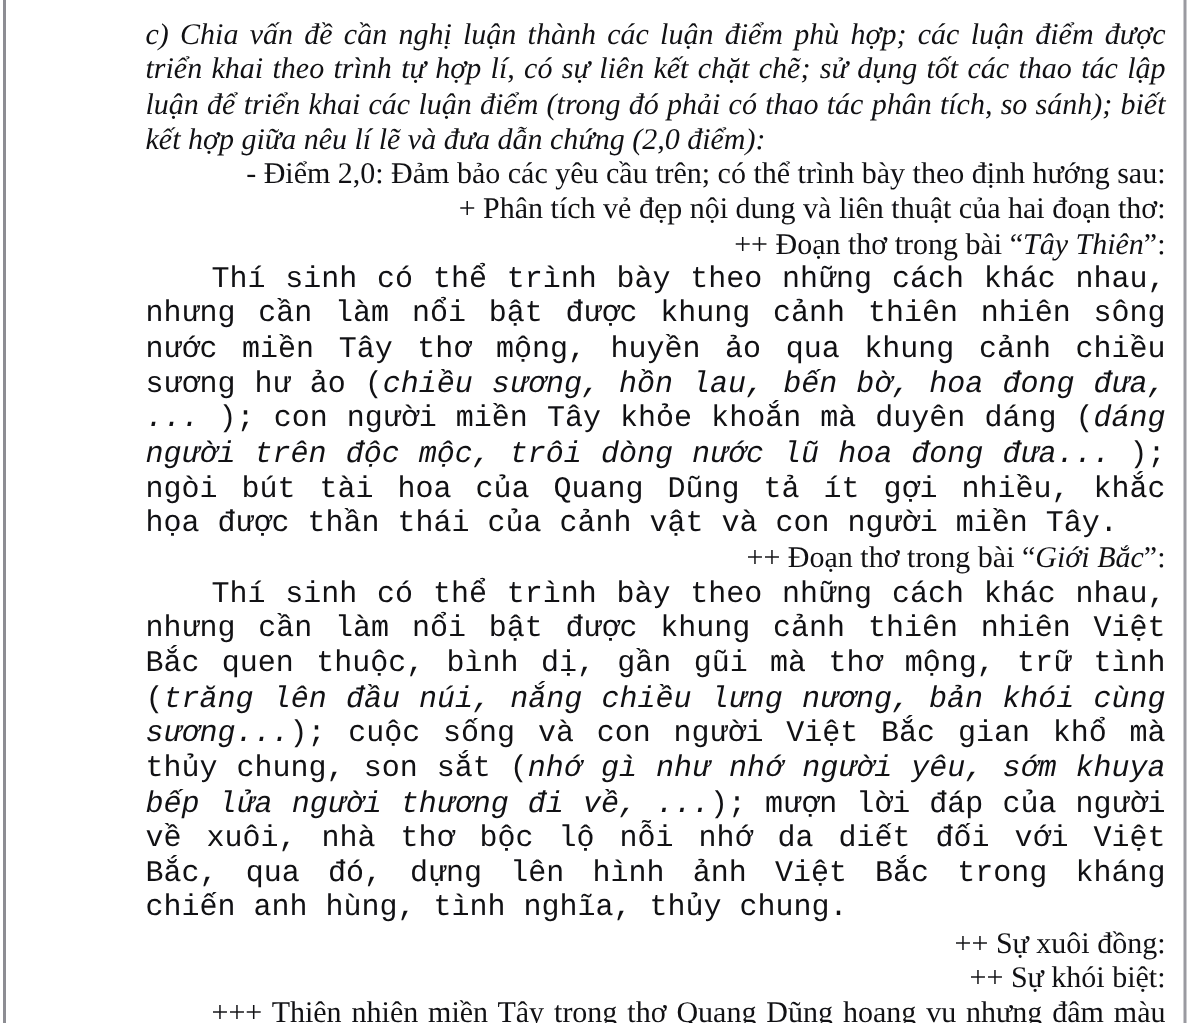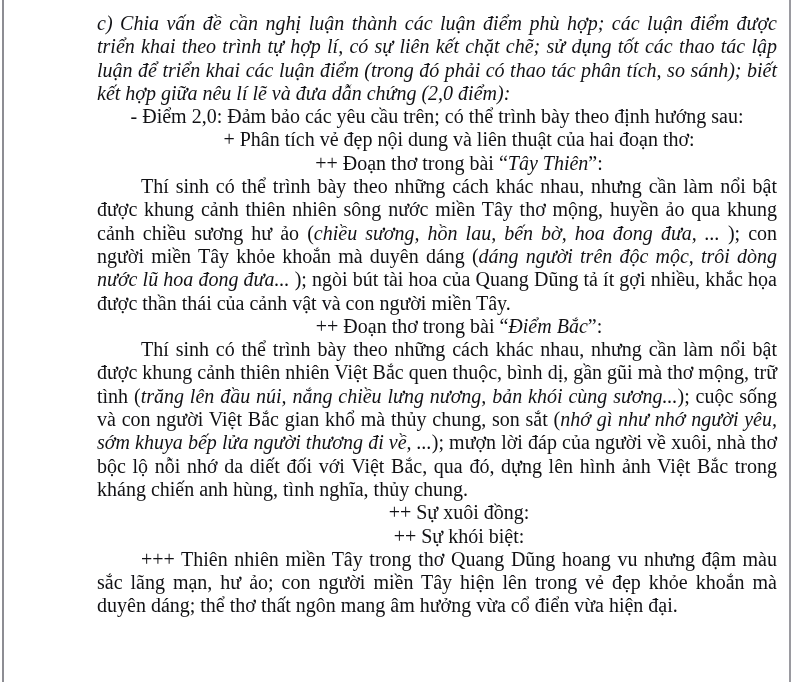--- a/index.html
+++ b/index.html
@@ -40,46 +40,46 @@
     margin: 0;
     padding: 0;
     font-size: 20px;
     line-height: 23.3px;
     color: #111114;
     text-align: justify;
     text-justify: inter-word;
     -webkit-hyphens: none;
     hyphens: none;
   }
-  p.para.nojust { text-align: center; }
+  p.para.nojust { text-align: right; }
 
   .it { font-style: italic; }
 
   
   .ind-first  { text-indent: 0; }
-  .ind-para   { text-indent: 44px; }   
+  .ind-para   { text-indent: 44px; font-family: Liberation Mono, monospace; }   
   .ind-plus   { text-indent: 44px; }   
   .ind-plus2  { text-indent: 44px; }
 </style>
 </head>
 <body>
 
 <div id="page">
 
   <div class="edge-rule left"></div>
   <div class="edge-rule right"></div>
 
   <div class="content">
     <div id="blocks">
         <p class="para ind-first"><span class="it">c) Chia vấn đề cần nghị luận thành các luận điểm phù hợp; các luận điểm được triển khai theo trình tự hợp lí, có sự liên kết chặt chẽ; sử dụng tốt các thao tác lập luận để triển khai các luận điểm (trong đó phải có thao tác phân tích, so sánh); biết kết hợp giữa nêu lí lẽ và đưa dẫn chứng (2,0 điểm):</span></p>
         <p class="para ind-first nojust"><span>- Điểm 2,0: Đảm bảo các yêu cầu trên; có thể trình bày theo định hướng sau:</span></p>
         <p class="para ind-plus nojust"><span>+ Phân tích vẻ đẹp nội dung và liên thuật của hai đoạn thơ:</span></p>
         <p class="para ind-plus2 nojust"><span>++ Đoạn thơ trong bài “</span><span class="it">Tây Thiên</span><span>”:</span></p>
         <p class="para ind-para"><span>Thí sinh có thể trình bày theo những cách khác nhau, nhưng cần làm nổi bật được khung cảnh thiên nhiên sông nước miền Tây thơ mộng, huyền ảo qua khung cảnh chiều sương hư ảo (</span><span class="it">chiều sương, hồn lau, bến bờ, hoa đong đưa, ... </span><span>); con người miền Tây khỏe khoắn mà duyên dáng (</span><span class="it">dáng người trên độc mộc, trôi dòng nước lũ hoa đong đưa... </span><span>); ngòi bút tài hoa của Quang Dũng tả ít gợi nhiều, khắc họa được thần thái của cảnh vật và con người miền Tây.</span></p>
-        <p class="para ind-plus2 nojust"><span>++ Đoạn thơ trong bài “</span><span class="it">Điểm Bắc</span><span>”:</span></p>
+        <p class="para ind-plus2 nojust"><span>++ Đoạn thơ trong bài “</span><span class="it">Giới Bắc</span><span>”:</span></p>
         <p class="para ind-para"><span>Thí sinh có thể trình bày theo những cách khác nhau, nhưng cần làm nổi bật được khung cảnh thiên nhiên Việt Bắc quen thuộc, bình dị, gần gũi mà thơ mộng, trữ tình (</span><span class="it">trăng lên đầu núi, nắng chiều lưng nương, bản khói cùng sương...</span><span>); cuộc sống và con người Việt Bắc gian khổ mà thủy chung, son sắt (</span><span class="it">nhớ gì như nhớ người yêu, sớm khuya bếp lửa người thương đi về, ...</span><span>); mượn lời đáp của người về xuôi, nhà thơ bộc lộ nỗi nhớ da diết đối với Việt Bắc, qua đó, dựng lên hình ảnh Việt Bắc trong kháng chiến anh hùng, tình nghĩa, thủy chung.</span></p>
         <p class="para ind-plus2 nojust"><span>++ Sự xuôi đồng:</span></p>
         <p class="para ind-plus2 nojust"><span>++ Sự khói biệt:</span></p>
         <p class="para ind-plus2"><span>+++ Thiên nhiên miền Tây trong thơ Quang Dũng hoang vu nhưng đậm màu sắc lãng mạn, hư ảo; con người miền Tây hiện lên trong vẻ đẹp khỏe khoắn mà duyên dáng; thể thơ thất ngôn mang âm hưởng vừa cổ điển vừa hiện đại.</span></p>
       </div>
   </div>
 
 </div>
 
 </body></html>

